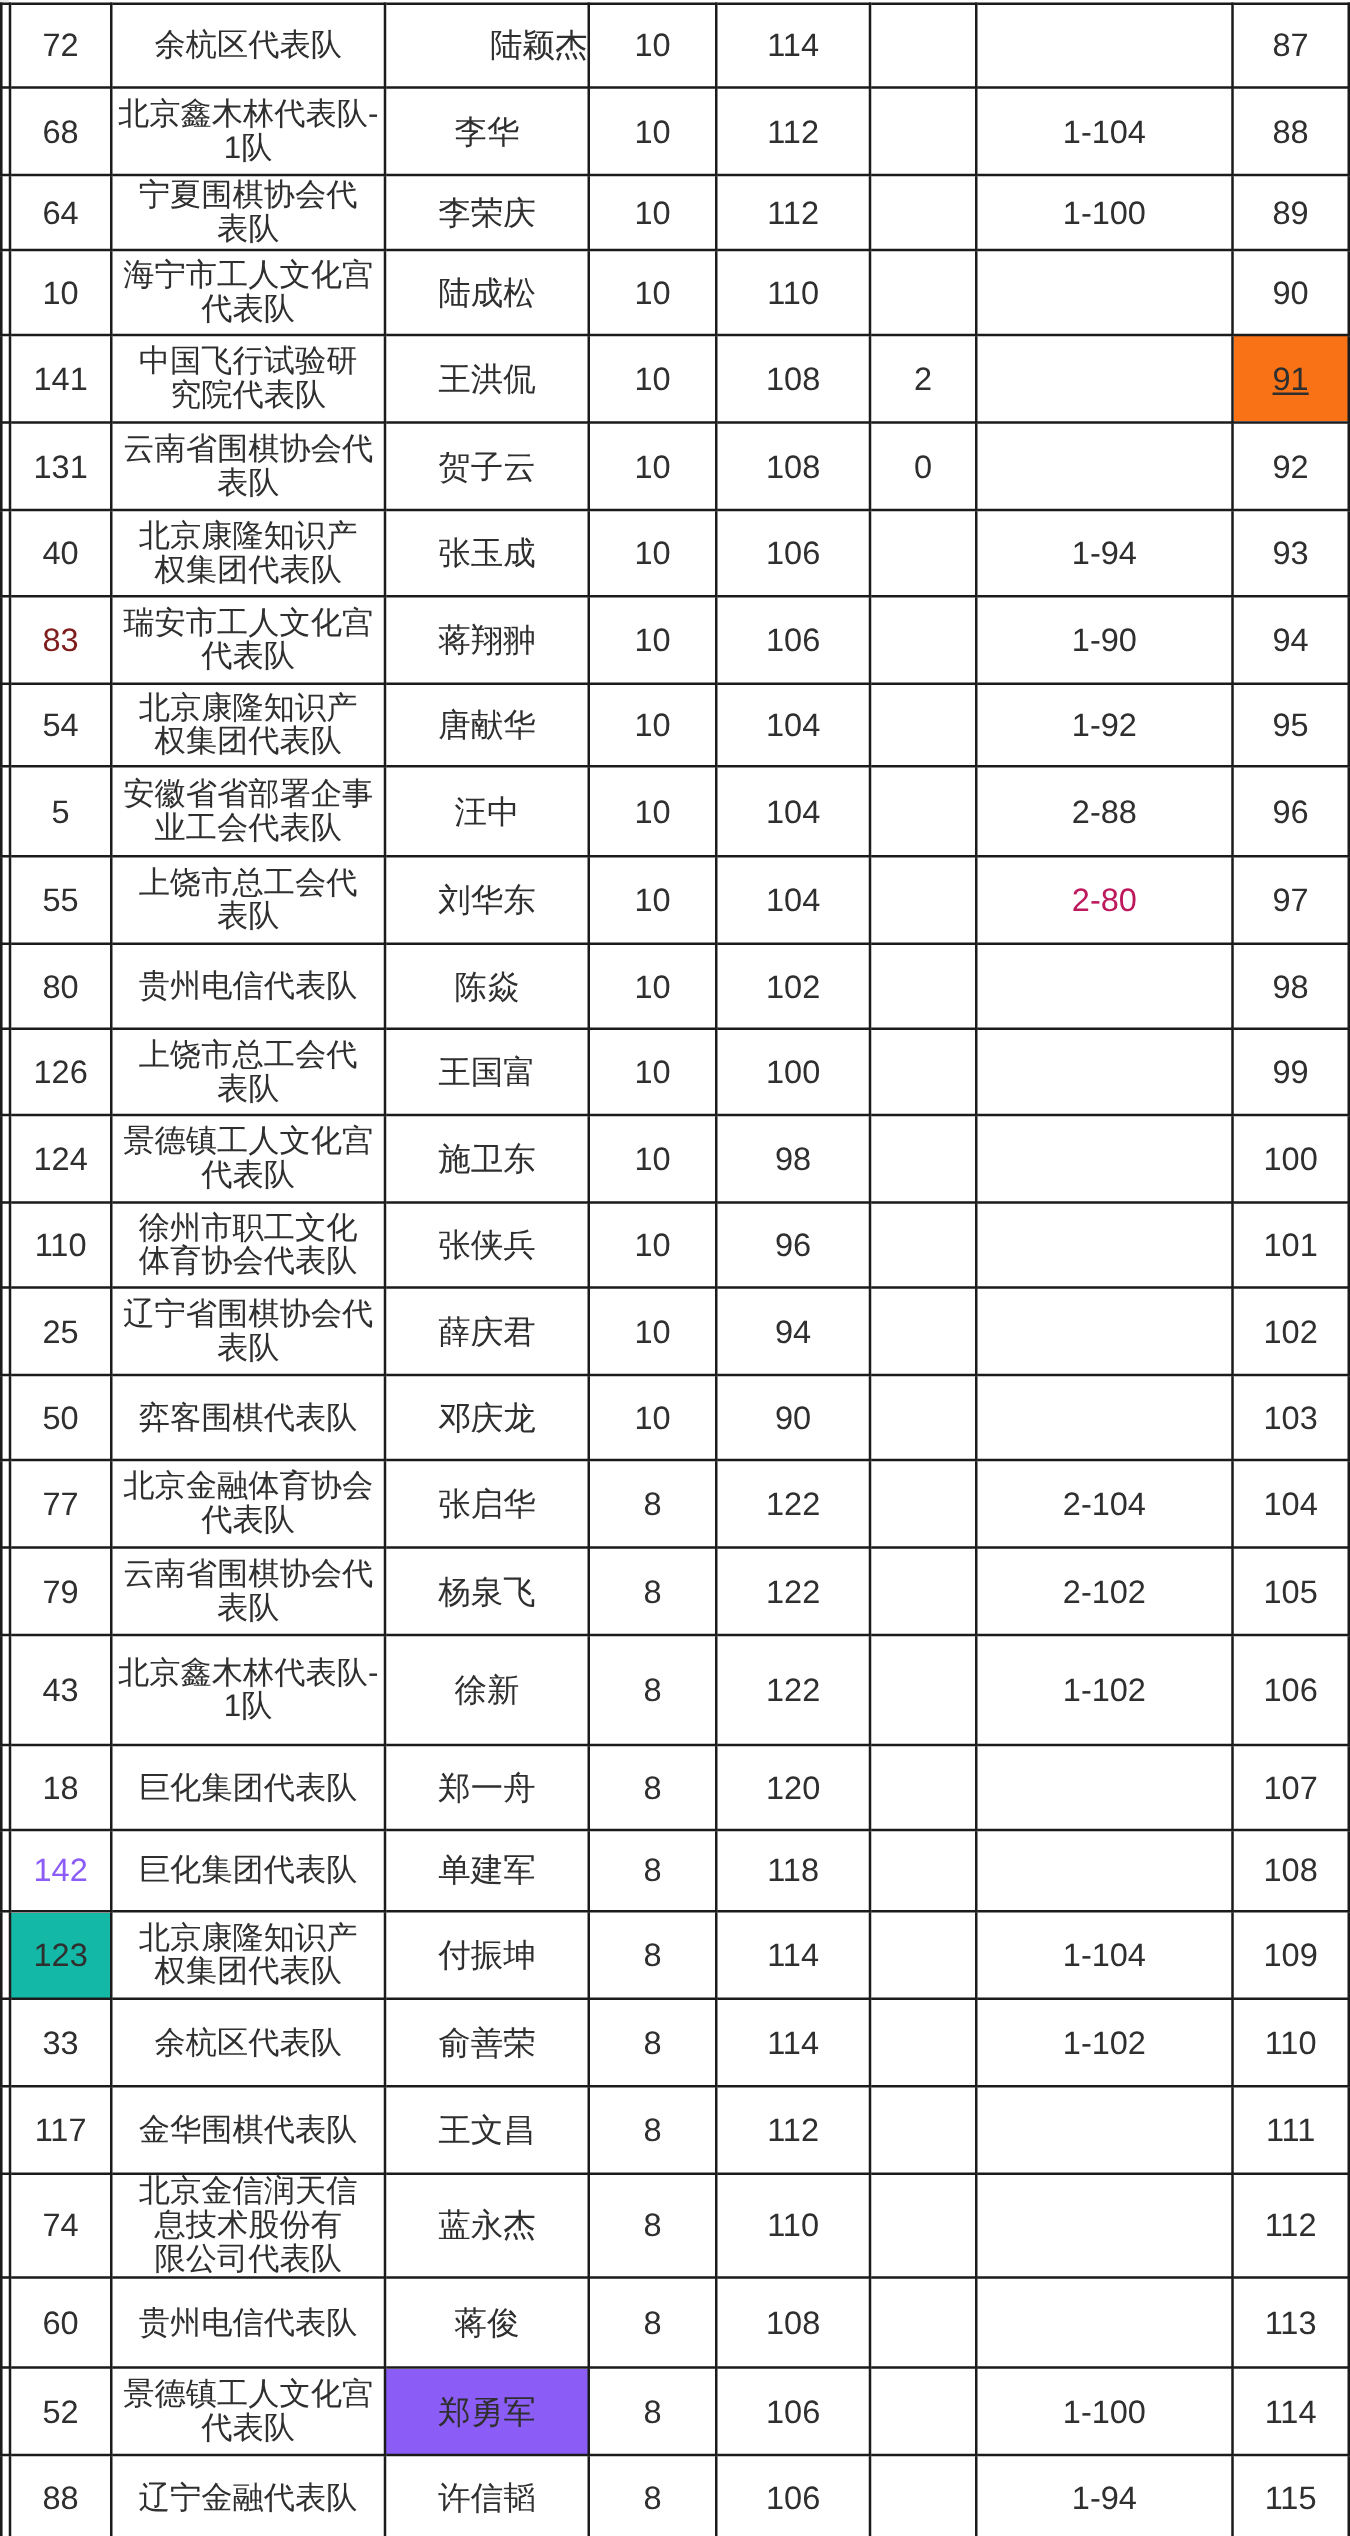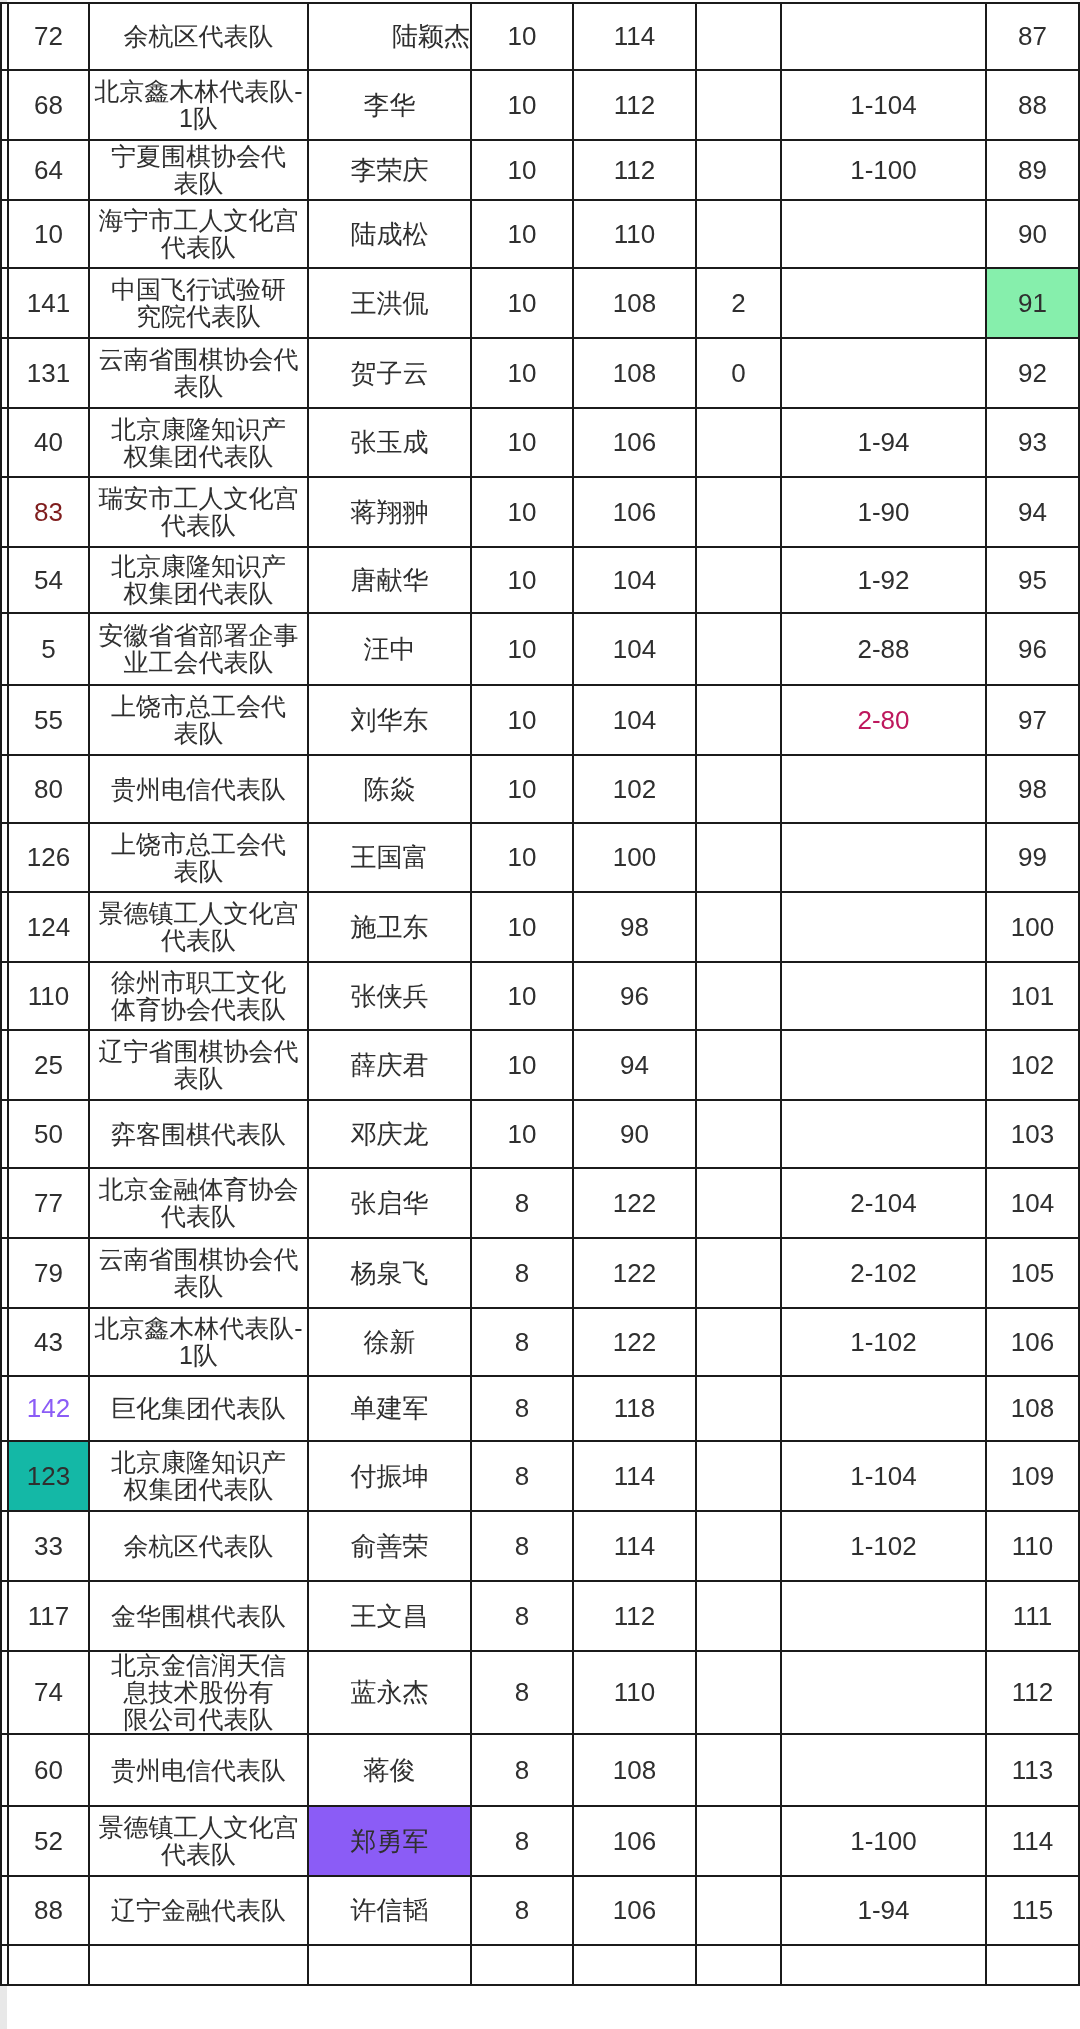--- a/index.html
+++ b/index.html
@@ -112,21 +112,21 @@
         <tr style="height: 70px;">
           <td class="sliver-l" style="border-color: rgb(27, 27, 27); color: rgb(47, 47, 47);"></td>
           <td class="num" style="border-color: rgb(27, 27, 27); background: rgb(255, 255, 255); color: rgb(47, 47, 47);">141</td>
           <td class="team" style="border-color: rgb(27, 27, 27); background: rgb(255, 255, 255); color: rgb(47, 47, 47);">中国飞行试验研
 究院代表队</td>
           <td class="player" style="border-color: rgb(27, 27, 27); background: rgb(255, 255, 255); color: rgb(47, 47, 47);">王洪侃</td>
           <td class="num" style="border-color: rgb(27, 27, 27); background: rgb(255, 255, 255); color: rgb(47, 47, 47);">10</td>
           <td class="num" style="border-color: rgb(27, 27, 27); background: rgb(255, 255, 255); color: rgb(47, 47, 47);">108</td>
           <td class="num" style="border-color: rgb(27, 27, 27); background: rgb(255, 255, 255); color: rgb(47, 47, 47);">2</td>
           <td class="num" style="border-color: rgb(27, 27, 27); background: rgb(255, 255, 255); color: rgb(47, 47, 47);"></td>
-          <td class="num" style="border-color: rgb(27, 27, 27); background: #86efac; color: rgb(47, 47, 47);">91</td>
+          <td class="num" style="border-color: rgb(27, 27, 27); background: #f97316; color: rgb(47, 47, 47); text-decoration: underline;">91</td>
           <td class="sliver-r" style="border-color: rgb(27, 27, 27); background: rgb(255, 255, 255); color: rgb(47, 47, 47);"></td>
         </tr>
         <tr style="height: 70px;">
           <td class="sliver-l" style="border-color: rgb(27, 27, 27); color: rgb(47, 47, 47);"></td>
           <td class="num" style="border-color: rgb(27, 27, 27); background: rgb(255, 255, 255); color: rgb(47, 47, 47);">131</td>
           <td class="team" style="border-color: rgb(27, 27, 27); background: rgb(255, 255, 255); color: rgb(47, 47, 47);">云南省围棋协会代
 表队</td>
           <td class="player" style="border-color: rgb(27, 27, 27); background: rgb(255, 255, 255); color: rgb(47, 47, 47);">贺子云</td>
           <td class="num" style="border-color: rgb(27, 27, 27); background: rgb(255, 255, 255); color: rgb(47, 47, 47);">10</td>
           <td class="num" style="border-color: rgb(27, 27, 27); background: rgb(255, 255, 255); color: rgb(47, 47, 47);">108</td>
@@ -295,31 +295,43 @@
           <td class="team" style="border-color: rgb(27, 27, 27); background: rgb(255, 255, 255); color: rgb(47, 47, 47);">云南省围棋协会代
 表队</td>
           <td class="player" style="border-color: rgb(27, 27, 27); background: rgb(255, 255, 255); color: rgb(47, 47, 47);">杨泉飞</td>
           <td class="num" style="border-color: rgb(27, 27, 27); background: rgb(255, 255, 255); color: rgb(47, 47, 47);">8</td>
           <td class="num" style="border-color: rgb(27, 27, 27); background: rgb(255, 255, 255); color: rgb(47, 47, 47);">122</td>
           <td class="num" style="border-color: rgb(27, 27, 27); background: rgb(255, 255, 255); color: rgb(47, 47, 47);"></td>
           <td class="num" style="border-color: rgb(27, 27, 27); background: rgb(255, 255, 255); color: rgb(47, 47, 47);">2-102</td>
           <td class="num" style="border-color: rgb(27, 27, 27); background: rgb(255, 255, 255); color: rgb(47, 47, 47);">105</td>
           <td class="sliver-r" style="border-color: rgb(27, 27, 27); background: rgb(255, 255, 255); color: rgb(47, 47, 47);"></td>
         </tr>
-        <tr style="height: 68px;">
+        <tr style="height: 88px;">
           <td class="sliver-l" style="border-color: rgb(27, 27, 27); color: rgb(47, 47, 47);"></td>
           <td class="num" style="border-color: rgb(27, 27, 27); background: rgb(255, 255, 255); color: rgb(47, 47, 47);">43</td>
           <td class="team" style="border-color: rgb(27, 27, 27); background: rgb(255, 255, 255); color: rgb(47, 47, 47);">北京鑫木林代表队-
 1队</td>
           <td class="player" style="border-color: rgb(27, 27, 27); background: rgb(255, 255, 255); color: rgb(47, 47, 47);">徐新</td>
           <td class="num" style="border-color: rgb(27, 27, 27); background: rgb(255, 255, 255); color: rgb(47, 47, 47);">8</td>
           <td class="num" style="border-color: rgb(27, 27, 27); background: rgb(255, 255, 255); color: rgb(47, 47, 47);">122</td>
           <td class="num" style="border-color: rgb(27, 27, 27); background: rgb(255, 255, 255); color: rgb(47, 47, 47);"></td>
           <td class="num" style="border-color: rgb(27, 27, 27); background: rgb(255, 255, 255); color: rgb(47, 47, 47);">1-102</td>
           <td class="num" style="border-color: rgb(27, 27, 27); background: rgb(255, 255, 255); color: rgb(47, 47, 47);">106</td>
+          <td class="sliver-r" style="border-color: rgb(27, 27, 27); background: rgb(255, 255, 255); color: rgb(47, 47, 47);"></td>
+        </tr>
+        <tr style="height: 68px;">
+          <td class="sliver-l" style="border-color: rgb(27, 27, 27); color: rgb(47, 47, 47);"></td>
+          <td class="num" style="border-color: rgb(27, 27, 27); background: rgb(255, 255, 255); color: rgb(47, 47, 47);">18</td>
+          <td class="team" style="border-color: rgb(27, 27, 27); background: rgb(255, 255, 255); color: rgb(47, 47, 47);">巨化集团代表队</td>
+          <td class="player" style="border-color: rgb(27, 27, 27); background: rgb(255, 255, 255); color: rgb(47, 47, 47);">郑一舟</td>
+          <td class="num" style="border-color: rgb(27, 27, 27); background: rgb(255, 255, 255); color: rgb(47, 47, 47);">8</td>
+          <td class="num" style="border-color: rgb(27, 27, 27); background: rgb(255, 255, 255); color: rgb(47, 47, 47);">120</td>
+          <td class="num" style="border-color: rgb(27, 27, 27); background: rgb(255, 255, 255); color: rgb(47, 47, 47);"></td>
+          <td class="num" style="border-color: rgb(27, 27, 27); background: rgb(255, 255, 255); color: rgb(47, 47, 47);"></td>
+          <td class="num" style="border-color: rgb(27, 27, 27); background: rgb(255, 255, 255); color: rgb(47, 47, 47);">107</td>
           <td class="sliver-r" style="border-color: rgb(27, 27, 27); background: rgb(255, 255, 255); color: rgb(47, 47, 47);"></td>
         </tr>
         <tr style="height: 65px;">
           <td class="sliver-l" style="border-color: rgb(27, 27, 27); color: rgb(47, 47, 47);"></td>
           <td class="num" style="border-color: rgb(27, 27, 27); background: rgb(255, 255, 255); color: #8b5cf6; margin-top: 44px;">142</td>
           <td class="team" style="border-color: rgb(27, 27, 27); background: rgb(255, 255, 255); color: rgb(47, 47, 47);">巨化集团代表队</td>
           <td class="player" style="border-color: rgb(27, 27, 27); background: rgb(255, 255, 255); color: rgb(47, 47, 47);">单建军</td>
           <td class="num" style="border-color: rgb(27, 27, 27); background: rgb(255, 255, 255); color: rgb(47, 47, 47);">8</td>
           <td class="num" style="border-color: rgb(27, 27, 27); background: rgb(255, 255, 255); color: rgb(47, 47, 47);">118</td>
           <td class="num" style="border-color: rgb(27, 27, 27); background: rgb(255, 255, 255); color: rgb(47, 47, 47);"></td>

